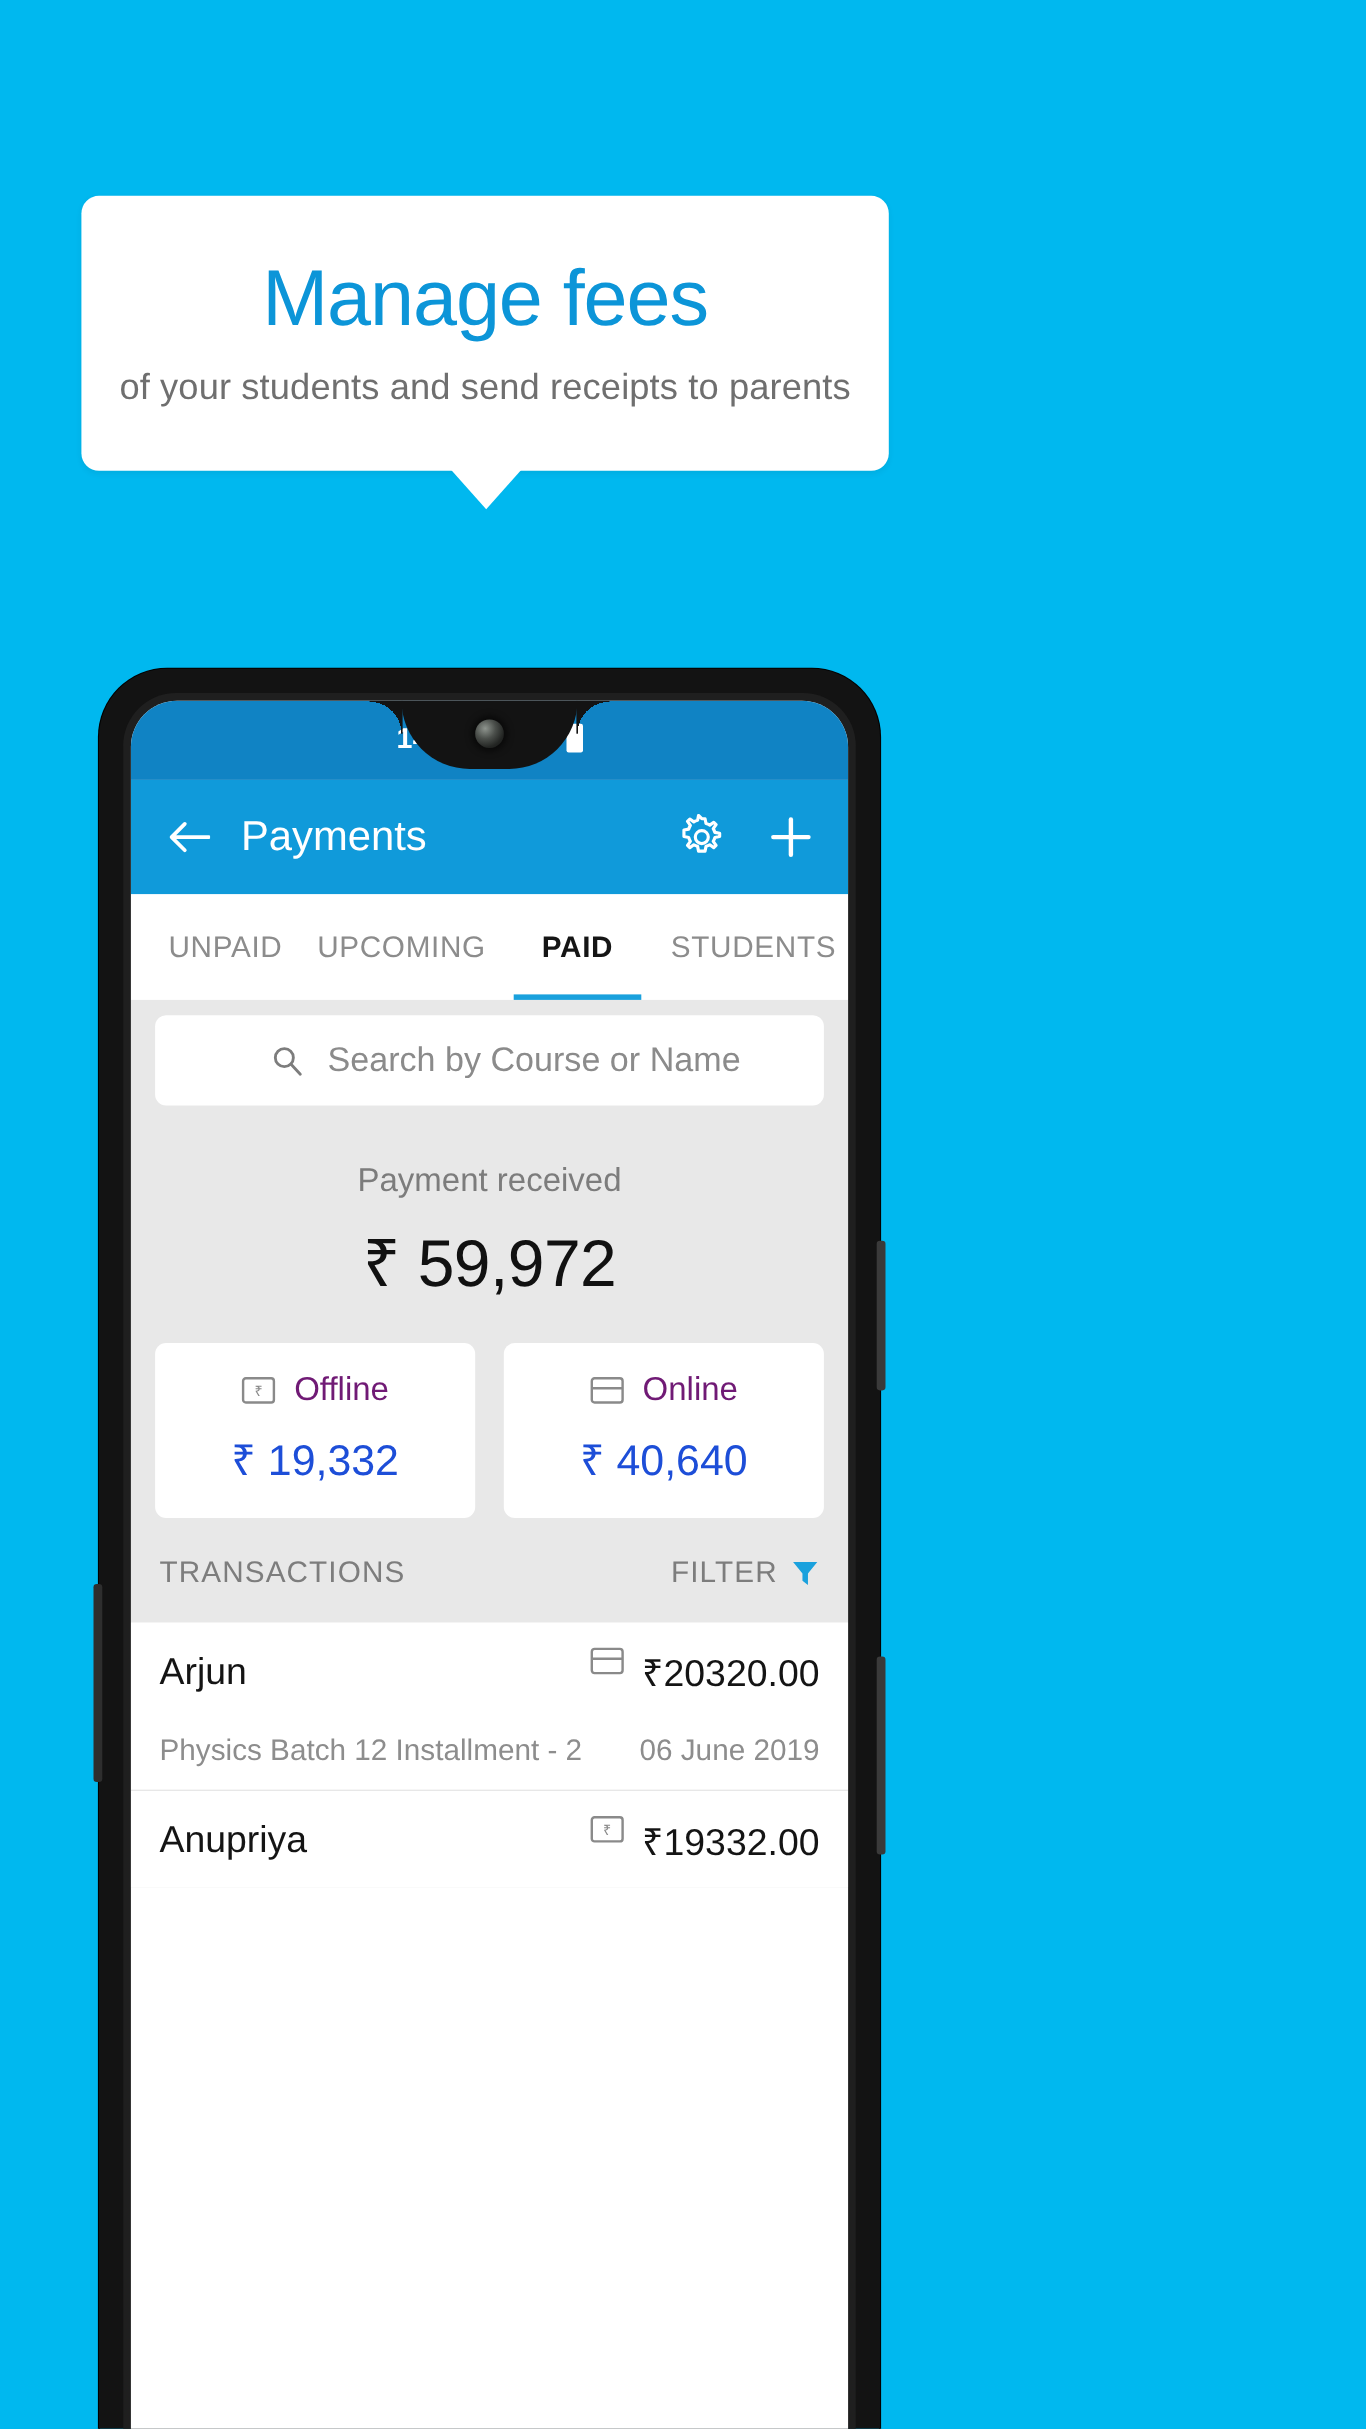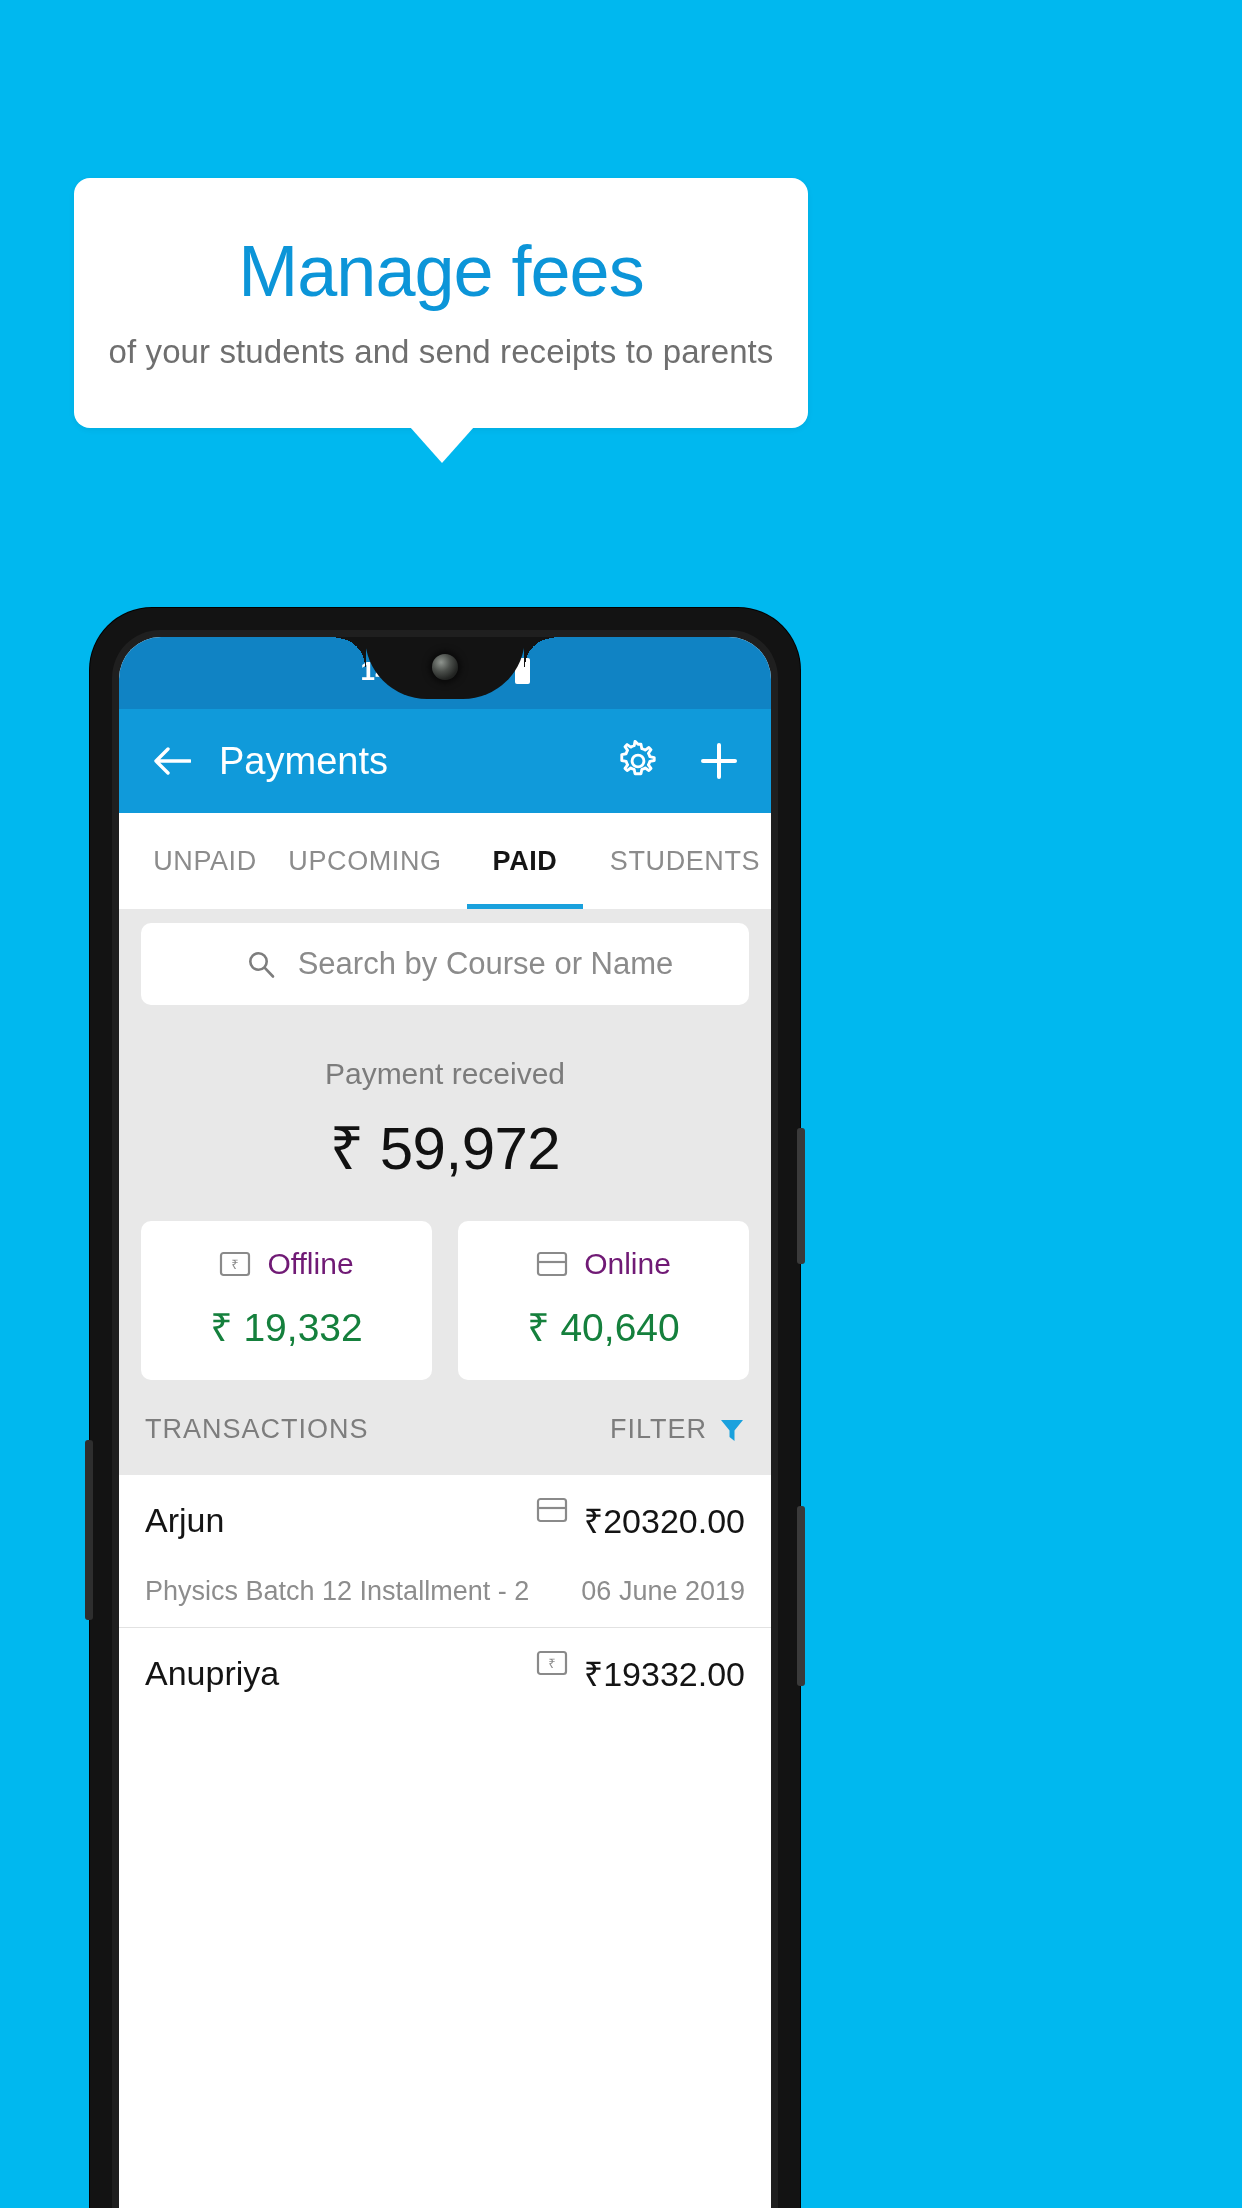--- a/index.html
+++ b/index.html
@@ -138,21 +138,21 @@
   .summary-label{ font-size:30px; color:#7c7c7c; }
   .summary-amount{ font-size:60px; color:#111; font-weight:400; margin-top:14px; letter-spacing:-.5px; }
 
   .cards{ display:flex; gap:26px; padding:26px 22px 0 22px; }
   .card{
     flex:1; background:#fff; border-radius:10px; padding:26px 0 28px 0;
     text-align:center;
   }
   .card-head{ display:flex; align-items:center; justify-content:center; gap:16px; }
   .card-label{ font-size:30px; color:#701a75; }
-  .card-amount{ font-size:39px; color:#15803d; margin-top:18px; }
+  .card-amount{ font-size:39px; color:#1d4ed8; margin-top:18px; }
 
   .mode-ico{ width:32px; height:26px; }
 
   .listhead{
     display:flex; align-items:center; justify-content:space-between;
     padding:34px 26px 30px 26px;
   }
   .listhead-left{ font-size:27px; color:#7d7d7d; letter-spacing:1px; }
   .listhead-right{ display:flex; align-items:center; gap:12px; font-size:27px; color:#7d7d7d; letter-spacing:1px; }
   .funnel{ width:26px; height:26px; }

